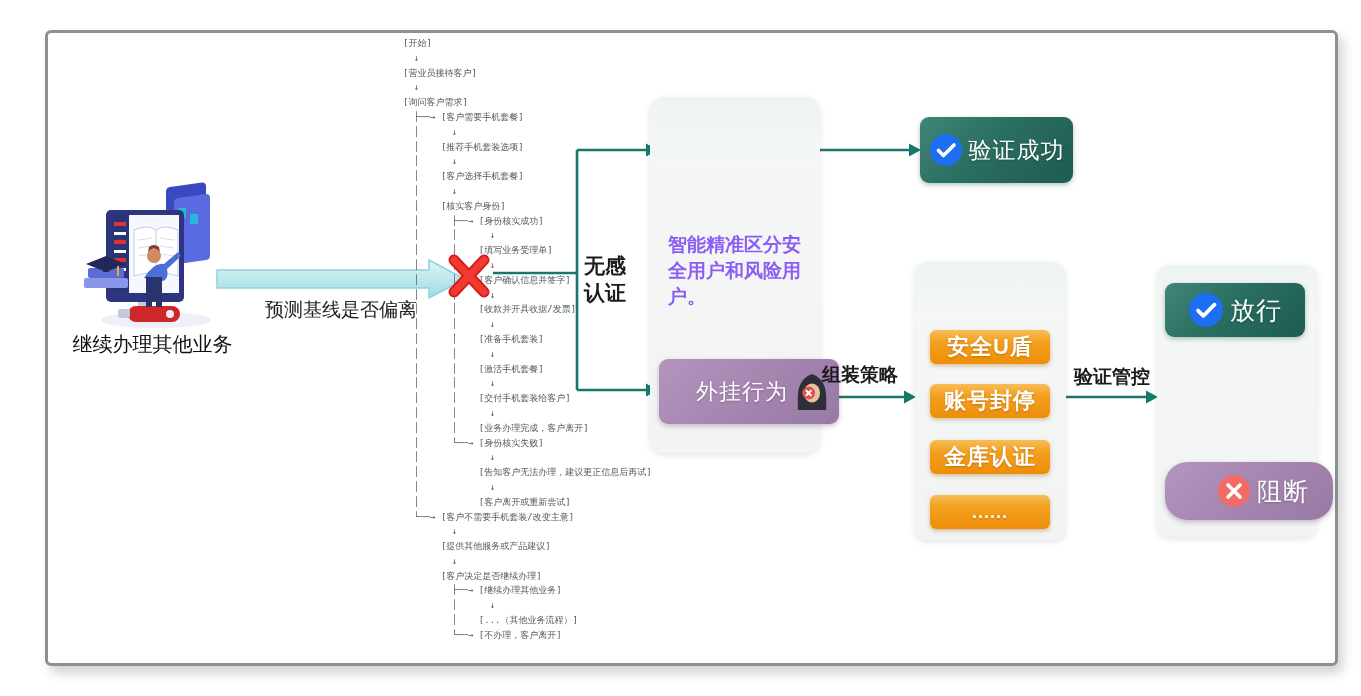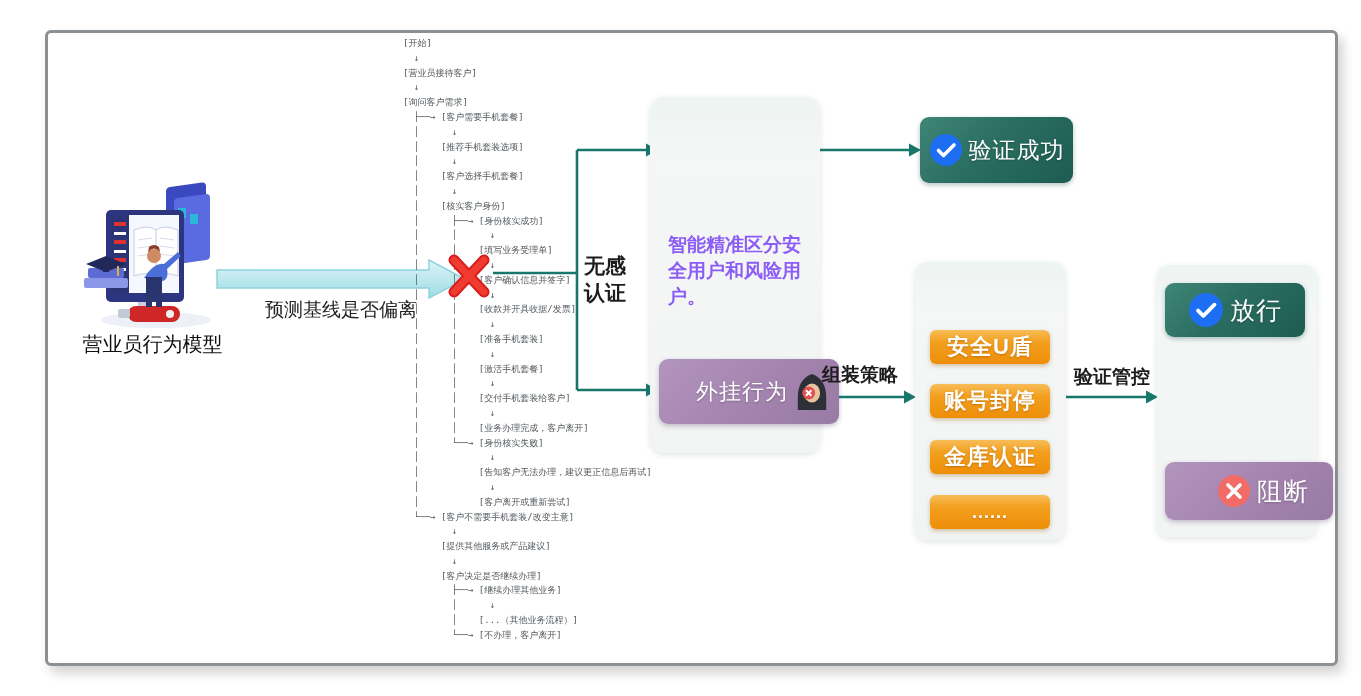--- a/index.html
+++ b/index.html
@@ -76,21 +76,21 @@
     <rect x="40" y="127" width="12" height="9" rx="2" fill="#c3c9d6"></rect>
     <circle cx="92" cy="132" r="4" fill="#f0f0f0"></circle>
 
     <circle cx="76" cy="74" r="7" fill="#cf8a63"></circle>
     <path d="M70 70 q6-7 12 0 l-1-5 q-5-4-10 0 z" fill="#8a3c28"></path>
     <path d="M66 96 q10-16 20-14 l14-12 3 4 -14 13 q2 10-4 12 z" fill="#4a6fd8"></path>
     <rect x="68" y="95" width="16" height="22" fill="#2a3570"></rect>
     <rect x="68" y="117" width="6" height="8" fill="#2a3570"></rect>
     <rect x="78" y="117" width="6" height="8" fill="#2a3570"></rect>
   </svg>
-  <div class="small-note" style="left:60px;top:332px;width:185px;font-size:20px;color:#101010;">营业员行为模型</div>
+  <div class="small-note" style="left:60px;top:332px;width:185px;font-size:20px;color:#101010;">继续办理其他业务</div>
 
   <svg class="abs" style="left:216px;top:258px;" width="252" height="44" viewBox="0 0 252 44">
     <defs>
       <linearGradient id="cy" x1="0" y1="0" x2="0" y2="1">
         <stop offset="0" stop-color="#ddf4f6"></stop>
           <stop offset="1" stop-color="#9edce6"></stop>
       </linearGradient>
     </defs>
     <polygon points="1,12 213,12 213,2 249,21 213,40 213,30 1,30" fill="url(#cy)" stroke="#8fd2dc" stroke-width="1.5"></polygon>
   </svg>
@@ -199,21 +199,21 @@
   <div class="side-label" style="left:1062px;top:364px;width:100px;">验证管控</div>
 
   <div class="panel" style="left:1157px;top:265px;width:160px;height:272px;border-radius:12px;">
     <div class="teal-box" style="left:8px;top:18px;width:140px;height:54px;">
       <svg width="36" height="36" viewBox="0 0 34 34">
         <circle cx="17" cy="17" r="16" fill="#1d6ef2"></circle>
         <path d="M9.5 17.5 l5 5 L25 12" stroke="#ffffff" stroke-width="3.6" fill="none" stroke-linecap="round" stroke-linejoin="round"></path>
       </svg>
       <span class="box-label" style="font-size:25px;">放行</span>
     </div>
-    <div class="purple-box" style="left:8px;top:197px;width:140px;height:58px;">
+    <div class="purple-box" style="left:8px;top:197px;width:140px;height:58px;border-radius:22px;">
       <svg width="34" height="34" viewBox="0 0 34 34">
         <circle cx="17" cy="17" r="16" fill="#f26b66"></circle>
         <path d="M11 11 l12 12 M23 11 l-12 12" stroke="#ffffff" stroke-width="3.6" stroke-linecap="round"></path>
       </svg>
       <span class="box-label" style="font-size:25px;">阻断</span>
     </div>
   </div>
 
 </div>
 

